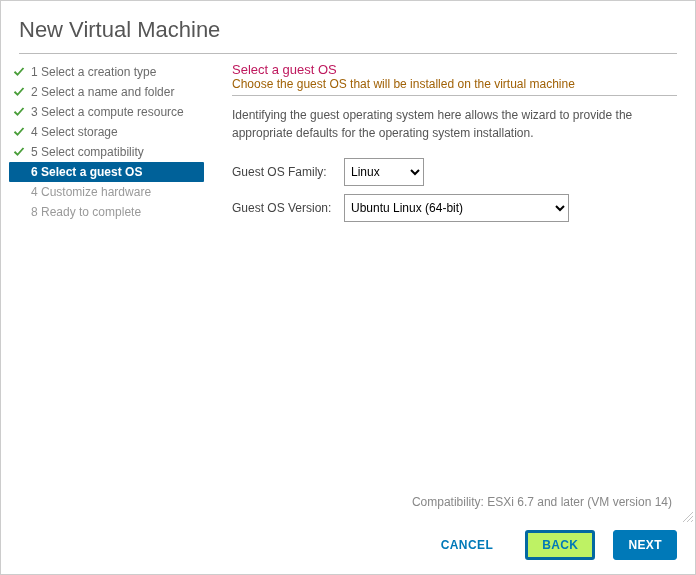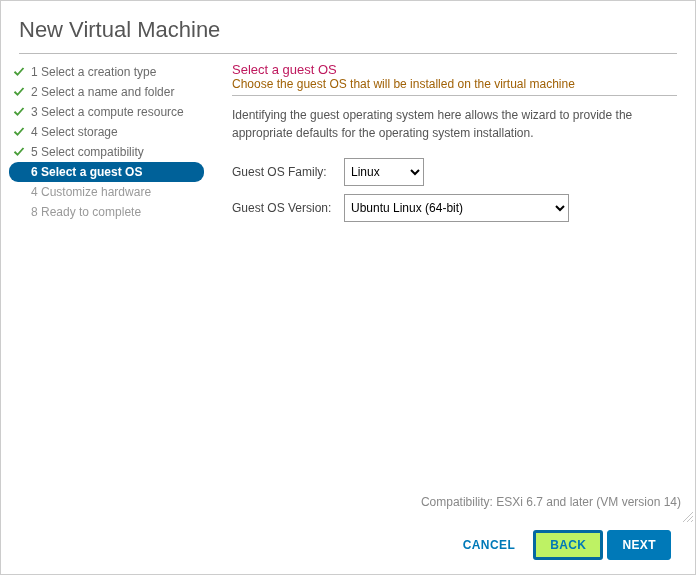--- a/index.html
+++ b/index.html
@@ -46,21 +46,21 @@
     height: 14px;
     margin-right: 4px;
     flex-shrink: 0;
   }
   .step .check svg { display: block; }
   .step.completed .label { color: #6b6b6b; }
   .step.current {
     background: #006199;
     color: #fff;
     font-weight: bold;
-    border-radius: 9px;
+    border-radius: 1px;
   }
   .step.current .label { color: #fff; }
   .step .label { white-space: nowrap; }
   .step.pending .label { color: #9a9a9a; }
   .step.pending .check { visibility: hidden; }
   .main {
     flex: 1;
     padding-left: 28px;
     padding-top: 0;
   }
@@ -99,40 +99,40 @@
     font-size: 12px;
     border: 1px solid #999;
     background: #fff;
     padding: 1px 2px;
     height: 28px;
   }
   .sel-family { width: 80px; }
   .sel-version { width: 225px; }
   .footer-info {
     position: absolute;
-    right: 14px;
+    right: 23px;
     bottom: 65px;
     font-size: 12px;
     color: #888;
   }
   .resize-handle {
     position: absolute;
     right: 2px;
     bottom: 52px;
     width: 12px;
     height: 12px;
     opacity: 0.5;
   }
   .resize-handle svg { display: block; }
   .buttons {
     position: absolute;
-    right: 24px;
+    right: 18px;
     bottom: 14px;
     display: flex;
-    gap: 4px;
+    gap: 18px;
     align-items: flex-start;
   }
   .btn {
     font-size: 12px;
     height: 30px;
     padding: 0 14px;
     border-radius: 3px;
     cursor: pointer;
     letter-spacing: 0.4px;
     font-weight: 600;

